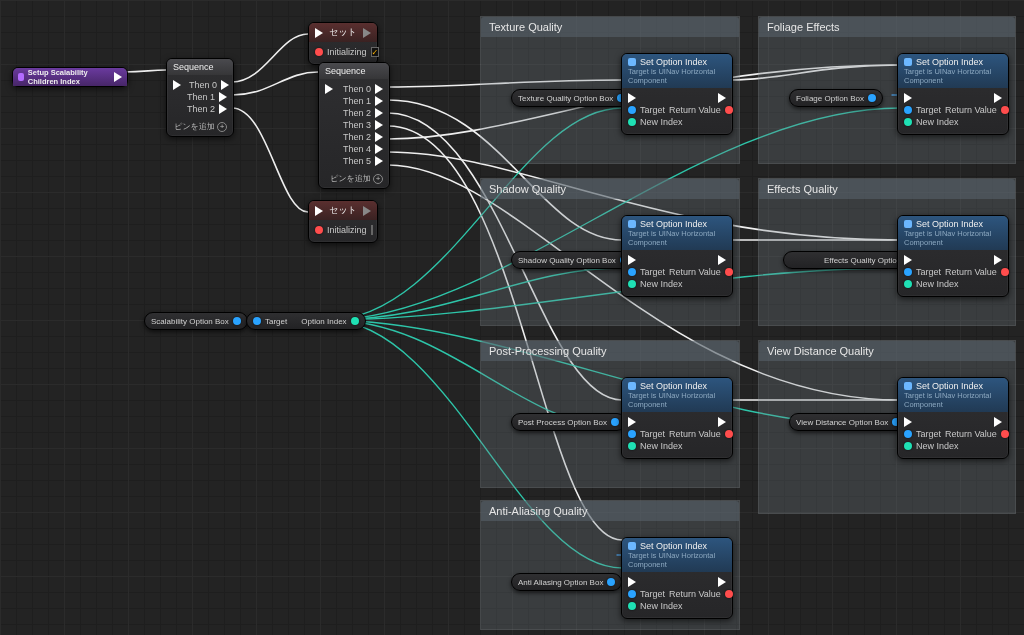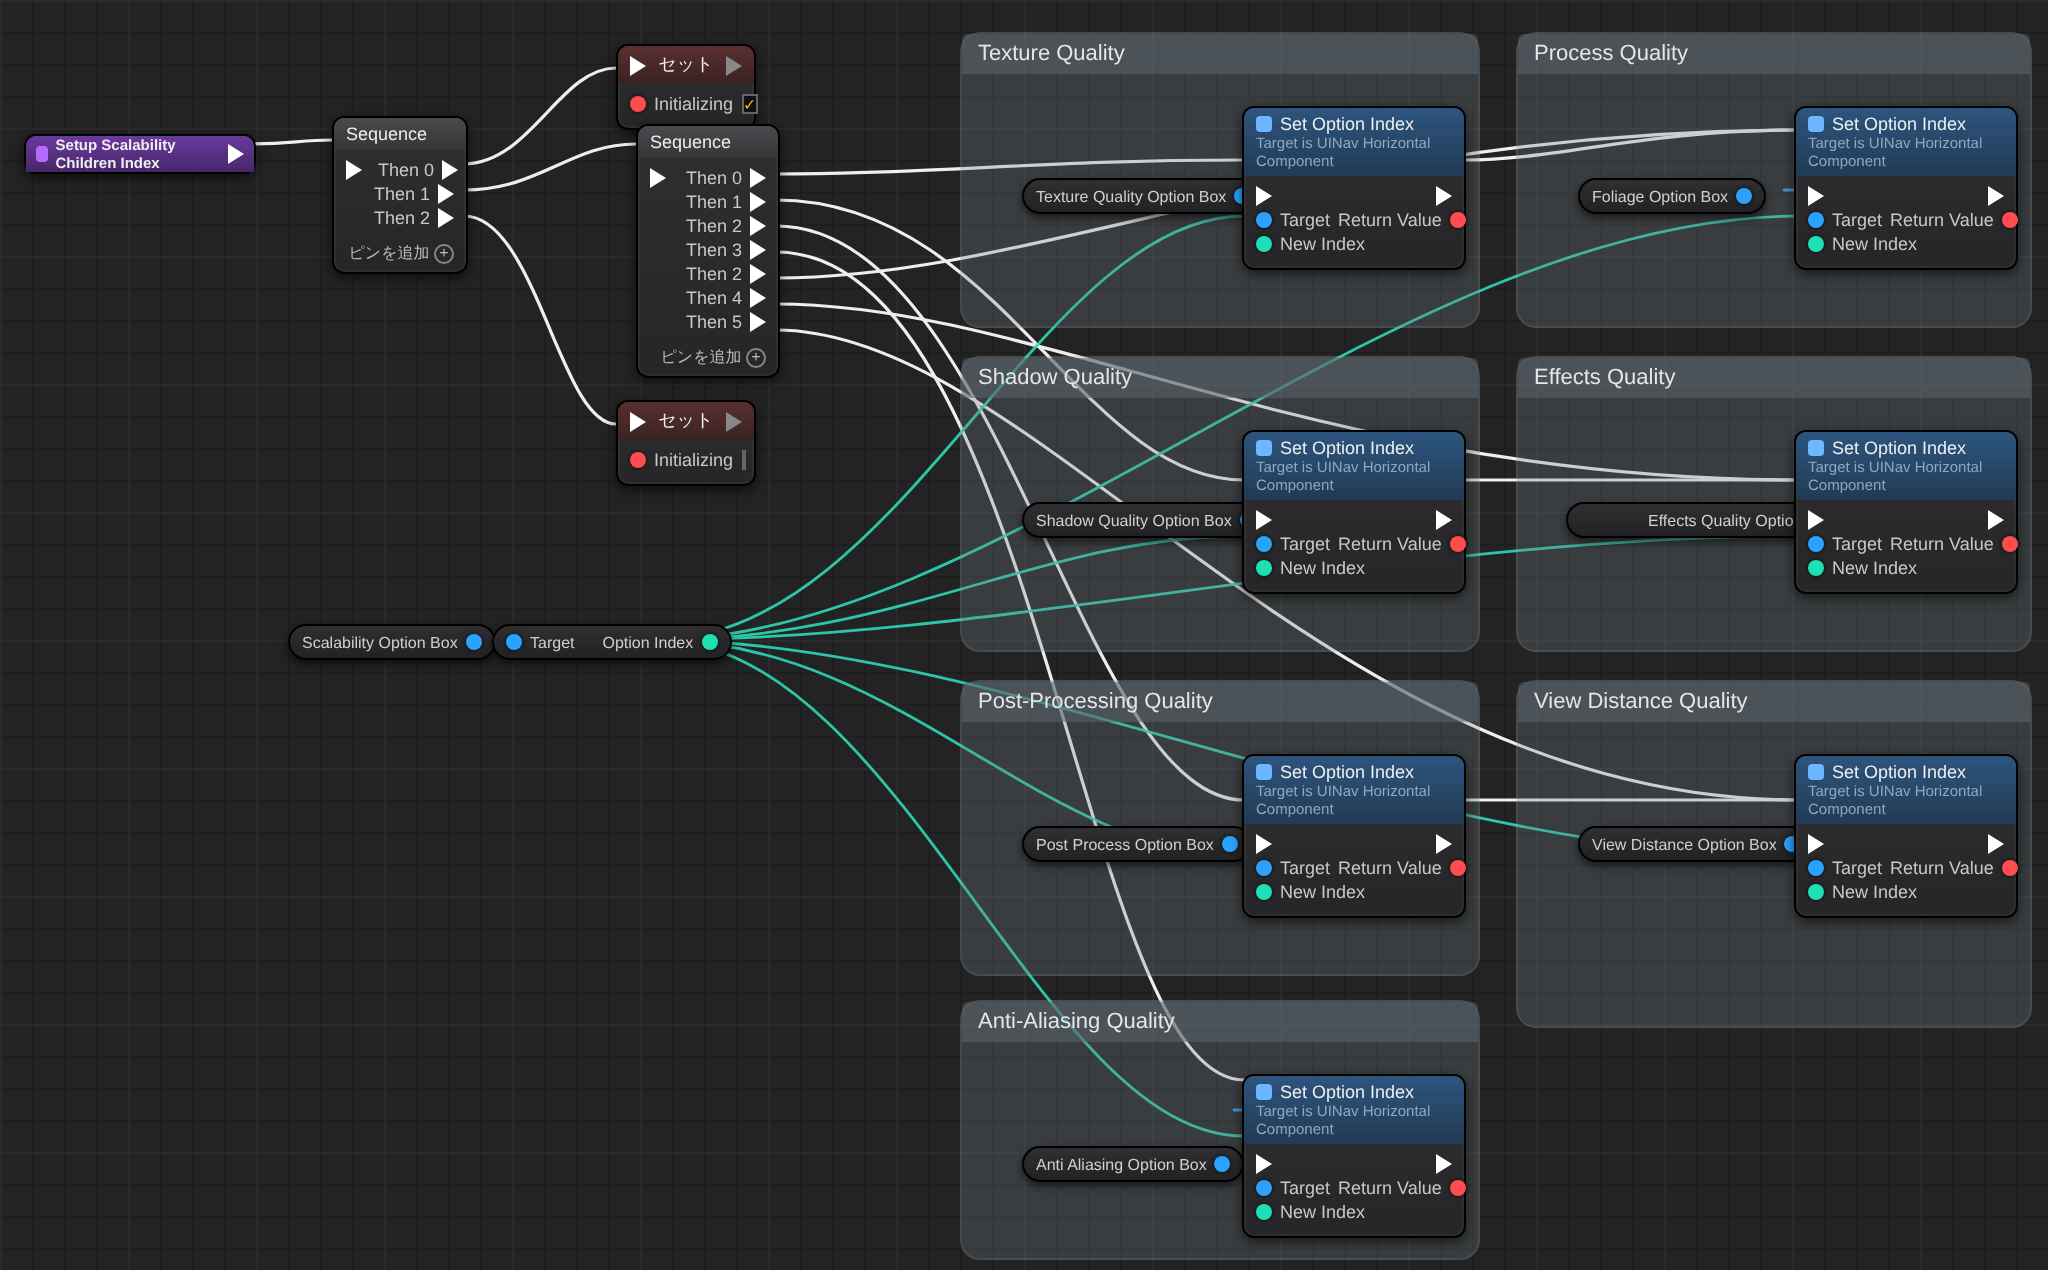--- a/index.html
+++ b/index.html
@@ -70,21 +70,21 @@
   .plus {
     display: inline-flex; width:10px; height:10px; align-items:center; justify-content:center;
     border-radius:50%; border:1px solid #888; font-size:8px; line-height:1;
   }
 
   
   .comment {
     position: absolute;
     background: rgba(120,128,135,.28);
     border: 1px solid rgba(255,255,255,.08);
-    border-radius: 10px;
+    border-radius: 0;
   }
   .comment .chead {
     background: rgba(90,100,110,.55);
     padding: 4px 8px; font-size: 11px; color: #e6e6e6;
     border-radius: 3px 3px 0 0;
   }
 
   
   .pill {
     position: absolute; height: 18px;
@@ -300,21 +300,21 @@
         </div>
         <div class="row">
           <span class="pin green"></span>
           <span>New Index</span>
         </div>
       </div>
     </div>
   </div>
 
   <div class="comment" style="left: 758px; top: 16px; width: 258px; height: 148px;">
-    <div class="chead">Process Quality</div>
+    <div class="chead">Foliage Effects</div>
 
     <div class="pill inner-pill" style="top: 72px; position: absolute; left: 30px;">
       <span class="inner-pill-label">Foliage Option Box</span>
       <span class="pin blue"></span>
     </div>
 
     <div class="node func" style="position: absolute; left: 138px; top: 36px; width: 112px;">
       <div class="header hdr-blue" style="flex-direction:column; align-items:flex-start; gap:0; padding:3px 6px;">
         <div style="display:flex; align-items:center; gap:4px;">
           <span style="width:8px;height:8px;border-radius:2px;background:#6cb7ff;"></span>

